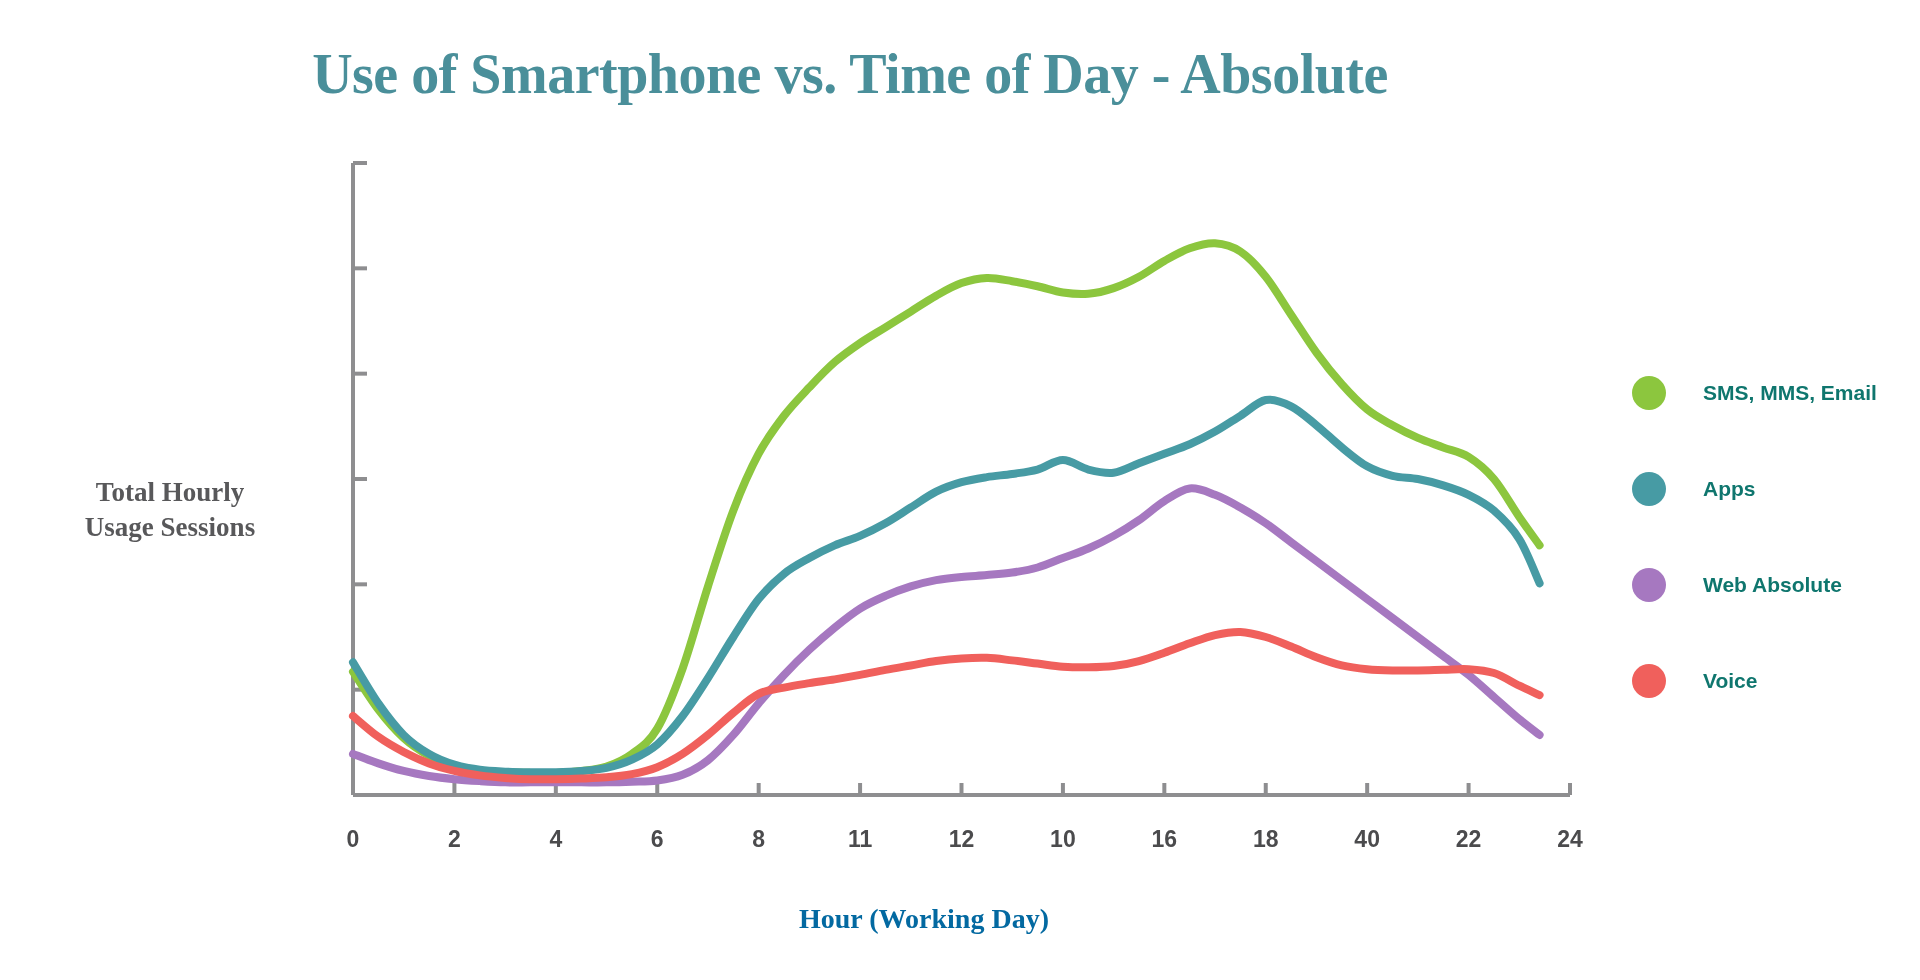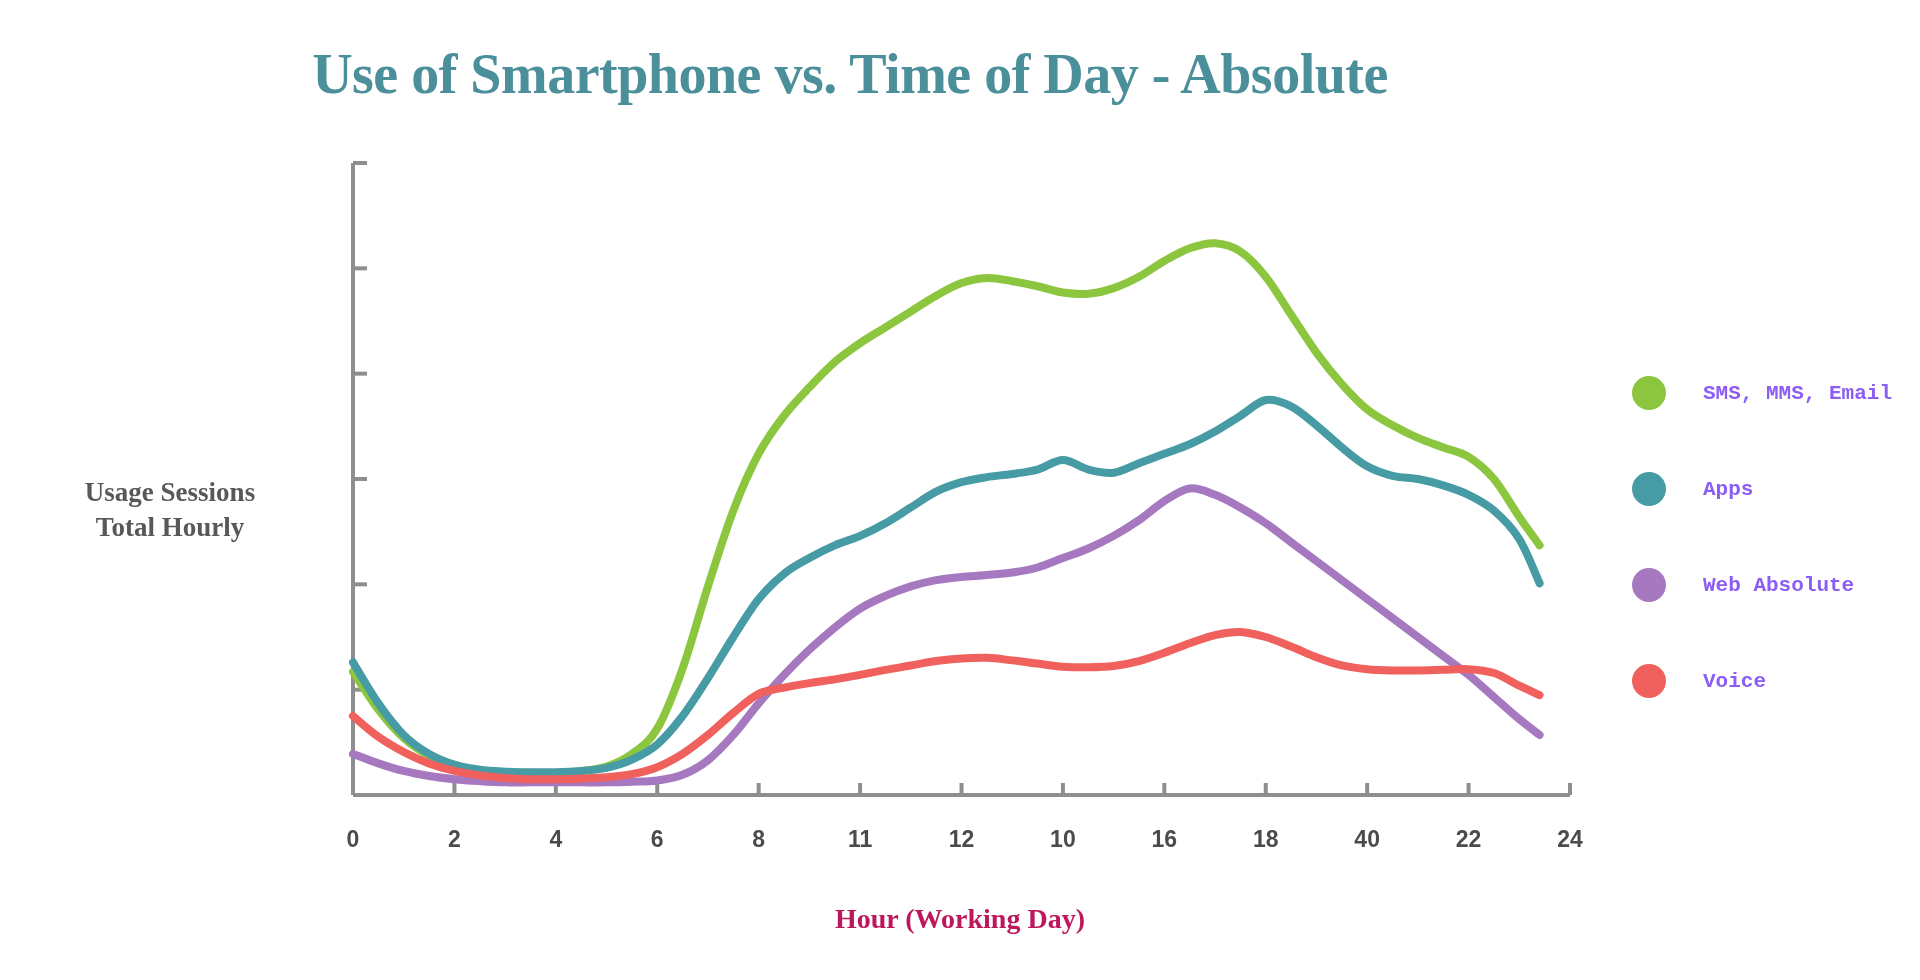--- a/index.html
+++ b/index.html
@@ -41,27 +41,27 @@
     width: 280px;
     text-align: center;
     font-family: "Liberation Serif", serif;
     font-weight: bold;
     font-size: 27px;
     line-height: 1.28;
     color: #58585a;
   }
   #x-axis-title {
     position: absolute;
-    left: 620px; top: 903px;
+    left: 584px; top: 903px;
     width: 680px;
     text-align: center;
     font-family: "Liberation Serif", serif;
     font-weight: bold;
     font-size: 28px;
-    color: #be185d;
+    color: #0369a1;
   }
   .x-tick-label {
     position: absolute;
     font-family: "Liberation Sans", sans-serif;
     font-weight: bold;
     font-size: 23px;
     color: #4b4b4d;
     text-align: center;
     width: 60px;
     top: 826px;
@@ -76,24 +76,24 @@
     align-items: center;
     height: 96px;
   }
   .legend-swatch {
     width: 34px; height: 34px;
     border-radius: 50%;
     flex: 0 0 34px;
   }
   .legend-label {
     margin-left: 37px;
-    font-family: Liberation Mono, monospace;
+    font-family: Liberation Sans, sans-serif;
     font-weight: bold;
     font-size: 21px;
-    color: #8b5cf6;
+    color: #0f766e;
     white-space: nowrap;
   }
 </style>
 </head>
 <body>
 
 <div id="page">
 
   <div id="chart-title">Use of Smartphone vs. Time of Day - Absolute</div>
 
@@ -125,22 +125,22 @@
       <g id="series-group">
           <path d="M 353.00 671.76 C 357.23 678.08, 369.90 698.62, 378.35 709.68 C 386.81 720.74, 395.26 730.43, 403.71 738.12 C 412.16 745.81, 420.61 751.18, 429.06 755.82 C 437.51 760.45, 445.97 763.51, 454.42 765.93 C 462.87 768.35, 471.32 769.30, 479.77 770.35 C 488.22 771.41, 496.67 771.83, 505.13 772.25 C 513.58 772.67, 522.03 772.77, 530.48 772.88 C 538.93 772.99, 547.38 773.20, 555.83 772.88 C 564.28 772.56, 572.74 772.04, 581.19 770.98 C 589.64 769.93, 598.09 769.40, 606.54 766.56 C 614.99 763.72, 623.44 760.24, 631.90 753.92 C 640.35 747.60, 648.80 742.86, 657.25 728.64 C 665.70 714.42, 674.15 692.30, 682.60 668.60 C 691.06 644.90, 699.51 612.77, 707.96 586.44 C 716.41 560.11, 724.86 532.72, 733.31 510.60 C 741.76 488.48, 750.22 469.52, 758.67 453.72 C 767.12 437.92, 775.57 426.86, 784.02 415.80 C 792.47 404.74, 800.92 396.31, 809.38 387.36 C 817.83 378.41, 826.28 369.45, 834.73 362.08 C 843.18 354.71, 851.63 348.91, 860.08 343.12 C 868.53 337.33, 876.99 332.59, 885.44 327.32 C 893.89 322.05, 902.34 316.79, 910.79 311.52 C 919.24 306.25, 927.69 300.46, 936.15 295.72 C 944.60 290.98, 953.05 286.03, 961.50 283.08 C 969.95 280.13, 978.40 278.34, 986.85 278.02 C 995.31 277.71, 1003.76 279.81, 1012.21 281.18 C 1020.66 282.55, 1029.11 284.34, 1037.56 286.24 C 1046.01 288.14, 1054.47 291.30, 1062.92 292.56 C 1071.37 293.82, 1079.82 294.56, 1088.27 293.82 C 1096.72 293.09, 1105.17 290.98, 1113.63 288.14 C 1122.08 285.29, 1130.53 281.29, 1138.98 276.76 C 1147.43 272.23, 1155.88 265.70, 1164.33 260.96 C 1172.78 256.22, 1181.24 251.27, 1189.69 248.32 C 1198.14 245.37, 1206.59 242.74, 1215.04 243.26 C 1223.49 243.79, 1231.94 245.90, 1240.40 251.48 C 1248.85 257.06, 1257.30 266.23, 1265.75 276.76 C 1274.20 287.29, 1282.65 302.04, 1291.10 314.68 C 1299.56 327.32, 1308.01 341.01, 1316.46 352.60 C 1324.91 364.19, 1333.36 374.72, 1341.81 384.20 C 1350.26 393.68, 1358.72 402.63, 1367.17 409.48 C 1375.62 416.33, 1384.07 420.54, 1392.52 425.28 C 1400.97 430.02, 1409.42 434.23, 1417.88 437.92 C 1426.33 441.61, 1434.78 444.24, 1443.23 447.40 C 1451.68 450.56, 1460.13 451.61, 1468.58 456.88 C 1477.03 462.15, 1485.49 468.99, 1493.94 479.00 C 1502.39 489.01, 1511.69 505.86, 1519.29 516.92 C 1526.90 527.98, 1536.19 540.62, 1539.58 545.36" fill="none" stroke="#8CC63E" stroke-width="8" stroke-linecap="round" stroke-linejoin="round"></path>
           <path d="M 353.00 662.28 C 357.23 669.13, 369.90 691.25, 378.35 703.36 C 386.81 715.47, 395.26 726.53, 403.71 734.96 C 412.16 743.39, 420.61 748.97, 429.06 753.92 C 437.51 758.87, 445.97 762.03, 454.42 764.66 C 462.87 767.30, 471.32 768.56, 479.77 769.72 C 488.22 770.88, 496.67 771.19, 505.13 771.62 C 513.58 772.04, 522.03 772.14, 530.48 772.25 C 538.93 772.35, 547.38 772.46, 555.83 772.25 C 564.28 772.04, 572.74 771.72, 581.19 770.98 C 589.64 770.25, 598.09 769.72, 606.54 767.82 C 614.99 765.93, 623.44 763.51, 631.90 759.61 C 640.35 755.71, 648.80 751.71, 657.25 744.44 C 665.70 737.17, 674.15 727.06, 682.60 716.00 C 691.06 704.94, 699.51 691.25, 707.96 678.08 C 716.41 664.91, 724.86 650.17, 733.31 637.00 C 741.76 623.83, 750.22 609.61, 758.67 599.08 C 767.12 588.55, 775.57 580.65, 784.02 573.80 C 792.47 566.95, 800.92 562.74, 809.38 558.00 C 817.83 553.26, 826.28 549.05, 834.73 545.36 C 843.18 541.67, 851.63 539.57, 860.08 535.88 C 868.53 532.19, 876.99 527.98, 885.44 523.24 C 893.89 518.50, 902.34 512.71, 910.79 507.44 C 919.24 502.17, 927.69 495.85, 936.15 491.64 C 944.60 487.43, 953.05 484.58, 961.50 482.16 C 969.95 479.74, 978.40 478.47, 986.85 477.10 C 995.31 475.73, 1003.76 475.21, 1012.21 473.94 C 1020.66 472.68, 1029.11 471.84, 1037.56 469.52 C 1046.01 467.20, 1054.47 460.04, 1062.92 460.04 C 1071.37 460.04, 1079.82 467.41, 1088.27 469.52 C 1096.72 471.63, 1105.17 473.73, 1113.63 472.68 C 1122.08 471.63, 1130.53 466.36, 1138.98 463.20 C 1147.43 460.04, 1155.88 456.88, 1164.33 453.72 C 1172.78 450.56, 1181.24 447.93, 1189.69 444.24 C 1198.14 440.55, 1206.59 436.34, 1215.04 431.60 C 1223.49 426.86, 1231.94 421.07, 1240.40 415.80 C 1248.85 410.53, 1257.30 401.58, 1265.75 400.00 C 1274.20 398.42, 1282.65 402.11, 1291.10 406.32 C 1299.56 410.53, 1308.01 418.43, 1316.46 425.28 C 1324.91 432.13, 1333.36 440.55, 1341.81 447.40 C 1350.26 454.25, 1358.72 461.62, 1367.17 466.36 C 1375.62 471.10, 1384.07 473.73, 1392.52 475.84 C 1400.97 477.95, 1409.42 477.42, 1417.88 479.00 C 1426.33 480.58, 1434.78 482.69, 1443.23 485.32 C 1451.68 487.95, 1460.13 490.59, 1468.58 494.80 C 1477.03 499.01, 1485.49 503.23, 1493.94 510.60 C 1502.39 517.97, 1511.69 526.93, 1519.29 539.04 C 1526.90 551.15, 1536.19 575.91, 1539.58 583.28" fill="none" stroke="#479BA4" stroke-width="8" stroke-linecap="round" stroke-linejoin="round"></path>
           <path d="M 353.00 753.92 C 357.23 755.50, 369.90 760.56, 378.35 763.40 C 386.81 766.24, 395.26 768.88, 403.71 770.98 C 412.16 773.09, 420.61 774.67, 429.06 776.04 C 437.51 777.41, 445.97 778.36, 454.42 779.20 C 462.87 780.04, 471.32 780.57, 479.77 781.10 C 488.22 781.62, 496.67 782.15, 505.13 782.36 C 513.58 782.57, 522.03 782.36, 530.48 782.36 C 538.93 782.36, 547.38 782.36, 555.83 782.36 C 564.28 782.36, 572.74 782.36, 581.19 782.36 C 589.64 782.36, 598.09 782.47, 606.54 782.36 C 614.99 782.25, 623.44 782.04, 631.90 781.73 C 640.35 781.41, 648.80 781.62, 657.25 780.46 C 665.70 779.31, 674.15 778.15, 682.60 774.78 C 691.06 771.41, 699.51 766.88, 707.96 760.24 C 716.41 753.60, 724.86 744.44, 733.31 734.96 C 741.76 725.48, 750.22 713.37, 758.67 703.36 C 767.12 693.35, 775.57 683.87, 784.02 674.92 C 792.47 665.97, 800.92 657.54, 809.38 649.64 C 817.83 641.74, 826.28 634.37, 834.73 627.52 C 843.18 620.67, 851.63 613.83, 860.08 608.56 C 868.53 603.29, 876.99 599.61, 885.44 595.92 C 893.89 592.23, 902.34 589.07, 910.79 586.44 C 919.24 583.81, 927.69 581.70, 936.15 580.12 C 944.60 578.54, 953.05 577.80, 961.50 576.96 C 969.95 576.12, 978.40 575.80, 986.85 575.06 C 995.31 574.33, 1003.76 573.80, 1012.21 572.54 C 1020.66 571.27, 1029.11 569.90, 1037.56 567.48 C 1046.01 565.06, 1054.47 561.16, 1062.92 558.00 C 1071.37 554.84, 1079.82 552.21, 1088.27 548.52 C 1096.72 544.83, 1105.17 540.62, 1113.63 535.88 C 1122.08 531.14, 1130.53 525.87, 1138.98 520.08 C 1147.43 514.29, 1155.88 506.39, 1164.33 501.12 C 1172.78 495.85, 1181.24 489.53, 1189.69 488.48 C 1198.14 487.43, 1206.59 491.64, 1215.04 494.80 C 1223.49 497.96, 1231.94 502.70, 1240.40 507.44 C 1248.85 512.18, 1257.30 517.45, 1265.75 523.24 C 1274.20 529.03, 1282.65 535.88, 1291.10 542.20 C 1299.56 548.52, 1308.01 554.84, 1316.46 561.16 C 1324.91 567.48, 1333.36 573.80, 1341.81 580.12 C 1350.26 586.44, 1358.72 592.76, 1367.17 599.08 C 1375.62 605.40, 1384.07 611.72, 1392.52 618.04 C 1400.97 624.36, 1409.42 630.68, 1417.88 637.00 C 1426.33 643.32, 1434.78 649.64, 1443.23 655.96 C 1451.68 662.28, 1460.13 668.07, 1468.58 674.92 C 1477.03 681.77, 1485.49 689.67, 1493.94 697.04 C 1502.39 704.41, 1511.69 712.84, 1519.29 719.16 C 1526.90 725.48, 1536.19 732.33, 1539.58 734.96" fill="none" stroke="#A678C0" stroke-width="8" stroke-linecap="round" stroke-linejoin="round"></path>
           <path d="M 353.00 716.00 C 357.23 719.48, 369.90 730.85, 378.35 736.86 C 386.81 742.86, 395.26 747.60, 403.71 752.02 C 412.16 756.45, 420.61 760.24, 429.06 763.40 C 437.51 766.56, 445.97 768.98, 454.42 770.98 C 462.87 772.99, 471.32 774.25, 479.77 775.41 C 488.22 776.57, 496.67 777.30, 505.13 777.94 C 513.58 778.57, 522.03 778.99, 530.48 779.20 C 538.93 779.41, 547.38 779.31, 555.83 779.20 C 564.28 779.09, 572.74 778.88, 581.19 778.57 C 589.64 778.25, 598.09 778.04, 606.54 777.30 C 614.99 776.57, 623.44 775.83, 631.90 774.14 C 640.35 772.46, 648.80 770.56, 657.25 767.19 C 665.70 763.82, 674.15 759.29, 682.60 753.92 C 691.06 748.55, 699.51 741.81, 707.96 734.96 C 716.41 728.11, 724.86 719.69, 733.31 712.84 C 741.76 705.99, 750.22 698.09, 758.67 693.88 C 767.12 689.67, 775.57 689.35, 784.02 687.56 C 792.47 685.77, 800.92 684.51, 809.38 683.14 C 817.83 681.77, 826.28 680.71, 834.73 679.34 C 843.18 677.97, 851.63 676.50, 860.08 674.92 C 868.53 673.34, 876.99 671.44, 885.44 669.86 C 893.89 668.28, 902.34 666.91, 910.79 665.44 C 919.24 663.97, 927.69 662.17, 936.15 661.02 C 944.60 659.86, 953.05 659.01, 961.50 658.49 C 969.95 657.96, 978.40 657.54, 986.85 657.86 C 995.31 658.17, 1003.76 659.44, 1012.21 660.38 C 1020.66 661.33, 1029.11 662.49, 1037.56 663.54 C 1046.01 664.60, 1054.47 666.07, 1062.92 666.70 C 1071.37 667.34, 1079.82 667.44, 1088.27 667.34 C 1096.72 667.23, 1105.17 667.13, 1113.63 666.07 C 1122.08 665.02, 1130.53 663.23, 1138.98 661.02 C 1147.43 658.80, 1155.88 655.75, 1164.33 652.80 C 1172.78 649.85, 1181.24 646.27, 1189.69 643.32 C 1198.14 640.37, 1206.59 637.00, 1215.04 635.10 C 1223.49 633.21, 1231.94 631.63, 1240.40 631.94 C 1248.85 632.26, 1257.30 634.58, 1265.75 637.00 C 1274.20 639.42, 1282.65 643.11, 1291.10 646.48 C 1299.56 649.85, 1308.01 654.06, 1316.46 657.22 C 1324.91 660.38, 1333.36 663.44, 1341.81 665.44 C 1350.26 667.44, 1358.72 668.39, 1367.17 669.23 C 1375.62 670.07, 1384.07 670.29, 1392.52 670.50 C 1400.97 670.71, 1409.42 670.60, 1417.88 670.50 C 1426.33 670.39, 1434.78 670.07, 1443.23 669.86 C 1451.68 669.65, 1460.13 668.71, 1468.58 669.23 C 1477.03 669.76, 1485.49 670.29, 1493.94 673.02 C 1502.39 675.76, 1511.69 681.98, 1519.29 685.66 C 1526.90 689.35, 1536.19 693.56, 1539.58 695.14" fill="none" stroke="#F0605C" stroke-width="8" stroke-linecap="round" stroke-linejoin="round"></path>
         </g>
     </svg>
   </div>
 
   <div id="y-axis-label">
+    <div>Total Hourly</div>
     <div>Usage Sessions</div>
-    <div>Total Hourly</div>
   </div>
 
   <div id="x-tick-labels">
       <div class="x-tick-label" style="left: 323px;">0</div>
       <div class="x-tick-label" style="left: 424.417px;">2</div>
       <div class="x-tick-label" style="left: 525.833px;">4</div>
       <div class="x-tick-label" style="left: 627.25px;">6</div>
       <div class="x-tick-label" style="left: 728.667px;">8</div>
       <div class="x-tick-label" style="left: 830.083px;">11</div>
       <div class="x-tick-label" style="left: 931.5px;">12</div>

